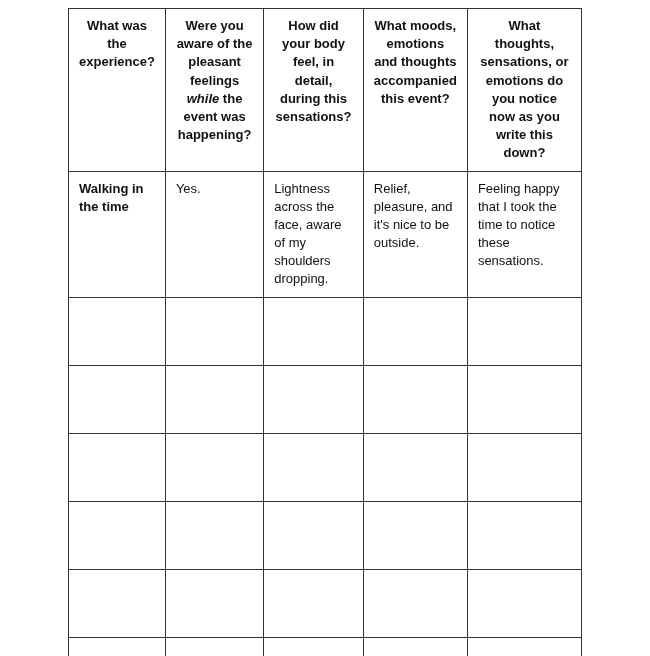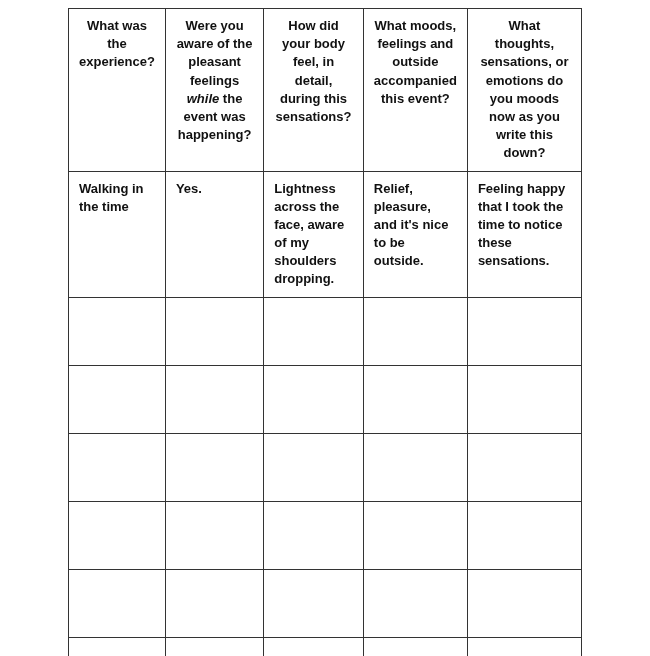--- a/index.html
+++ b/index.html
@@ -40,21 +40,21 @@
       line-height: 1.4;
     }
 
     th {
       font-weight: bold;
       background: #fff;
       font-size: 13px;
     }
 
     td {
-      font-weight: bold;
+      font-weight: normal;
       font-size: 13px;
       height: 60px;
     }
 
     td.row-label {
       font-weight: bold;
     }
 
     .col-1 { width: 13%; }
     .col-2 { width: 20%; }
@@ -86,24 +86,24 @@
         <th>
           <span>What was the experience?</span>
         </th>
         <th>
           Were you aware of the pleasant feelings <em>while</em> the event was happening?
         </th>
         <th>
           <span>How did your body feel, in detail, during this sensations?</span>
         </th>
         <th>
-          <span>What moods, feelings and outside accompanied this event?</span>
+          <span>What moods, emotions and thoughts accompanied this event?</span>
         </th>
         <th>
-          <span>What thoughts, sensations, or emotions do you moods now as you write this down?</span>
+          <span>What thoughts, sensations, or emotions do you notice now as you write this down?</span>
         </th>
       </tr>
     </thead>
     <tbody>
       <tr class="data-row">
         <td class="row-label">
           <span>Walking in the time</span>
         </td>
         <td>
           <span>Yes.</span>

